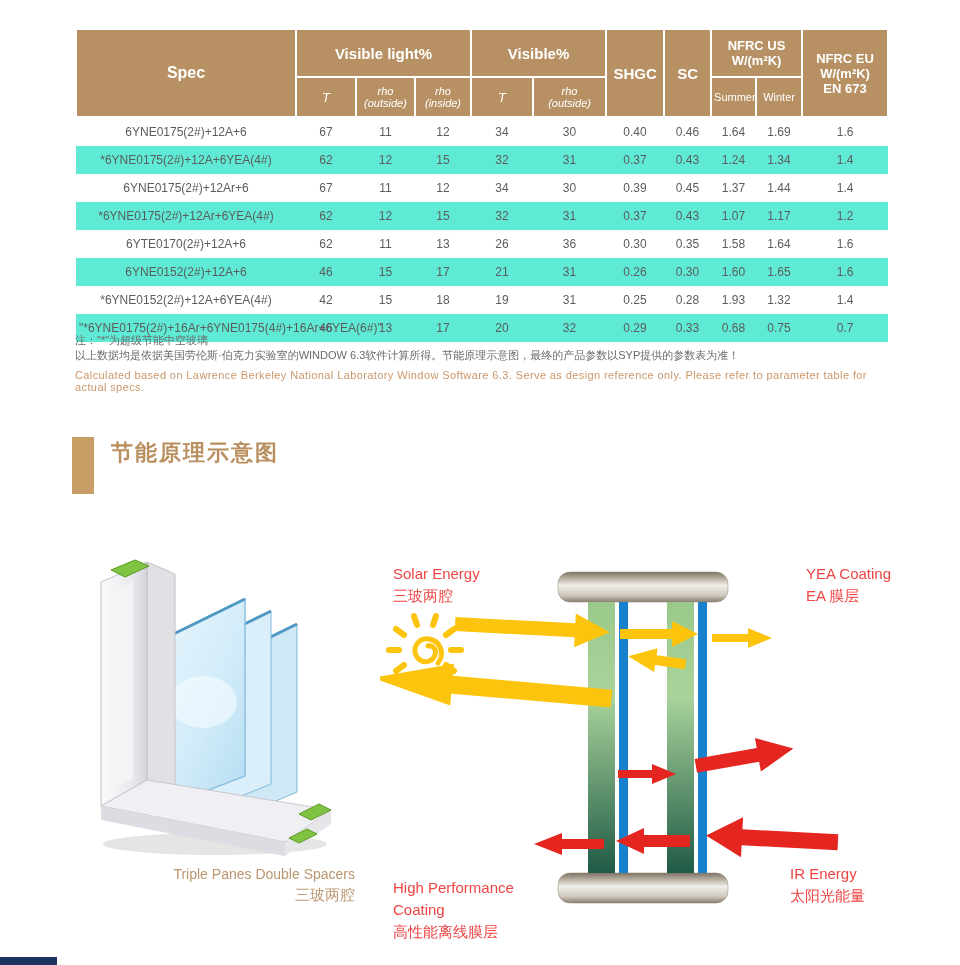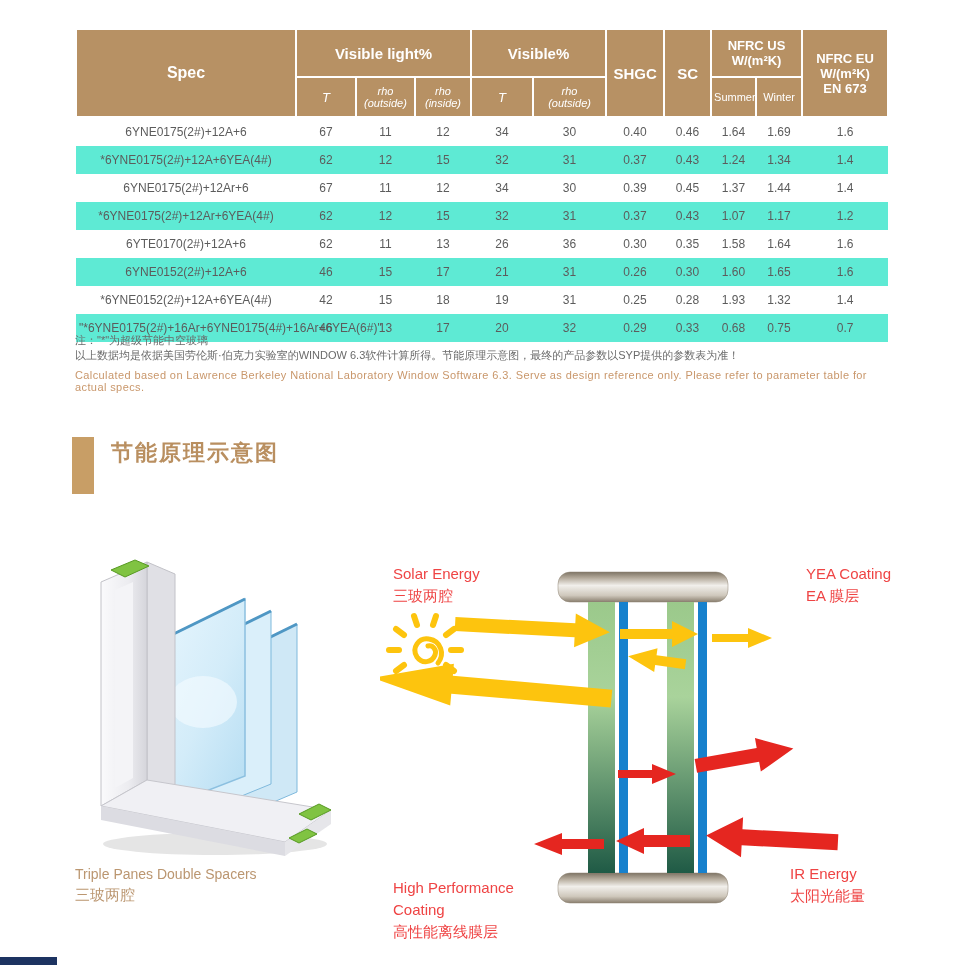--- a/index.html
+++ b/index.html
@@ -41,21 +41,21 @@
   .section-title-en{font-size:27px;color:#aa8557;letter-spacing:3px;line-height:31px;}
   .section-title-zh{font-size:22px;color:#b98f60;font-weight:bold;letter-spacing:2px;margin-top:1px;}
   
   .window-svg{position:absolute;left:85px;top:552px;width:260px;height:310px;}
   .diagram-svg{position:absolute;left:380px;top:555px;width:480px;height:360px;}
   .lbl{position:absolute;color:#ef4444;font-size:15px;line-height:22px;}
   .lbl-solar{left:393px;top:563px;}
   .lbl-yea{left:782px;top:563px;margin-left:24px;}
   .lbl-hp{left:393px;top:877px;}
   .lbl-ir{left:790px;top:863px;}
-  .window-caption{position:absolute;left:75px;top:864px;width:280px;text-align:left;color:#bb9670;}
+  .window-caption{position:absolute;left:75px;top:864px;width:280px;text-align:right;color:#bb9670;}
   .window-caption .en{font-size:14px;line-height:20px;}
   .window-caption .zh{font-size:15px;line-height:22px;}
   .footer-bar{position:absolute;left:0;top:957px;width:57px;height:8px;background:#1d3361;}
 </style>
 </head>
 <body>
 
 <table class="spec-table">
   <colgroup>
     <col style="width:220px">

